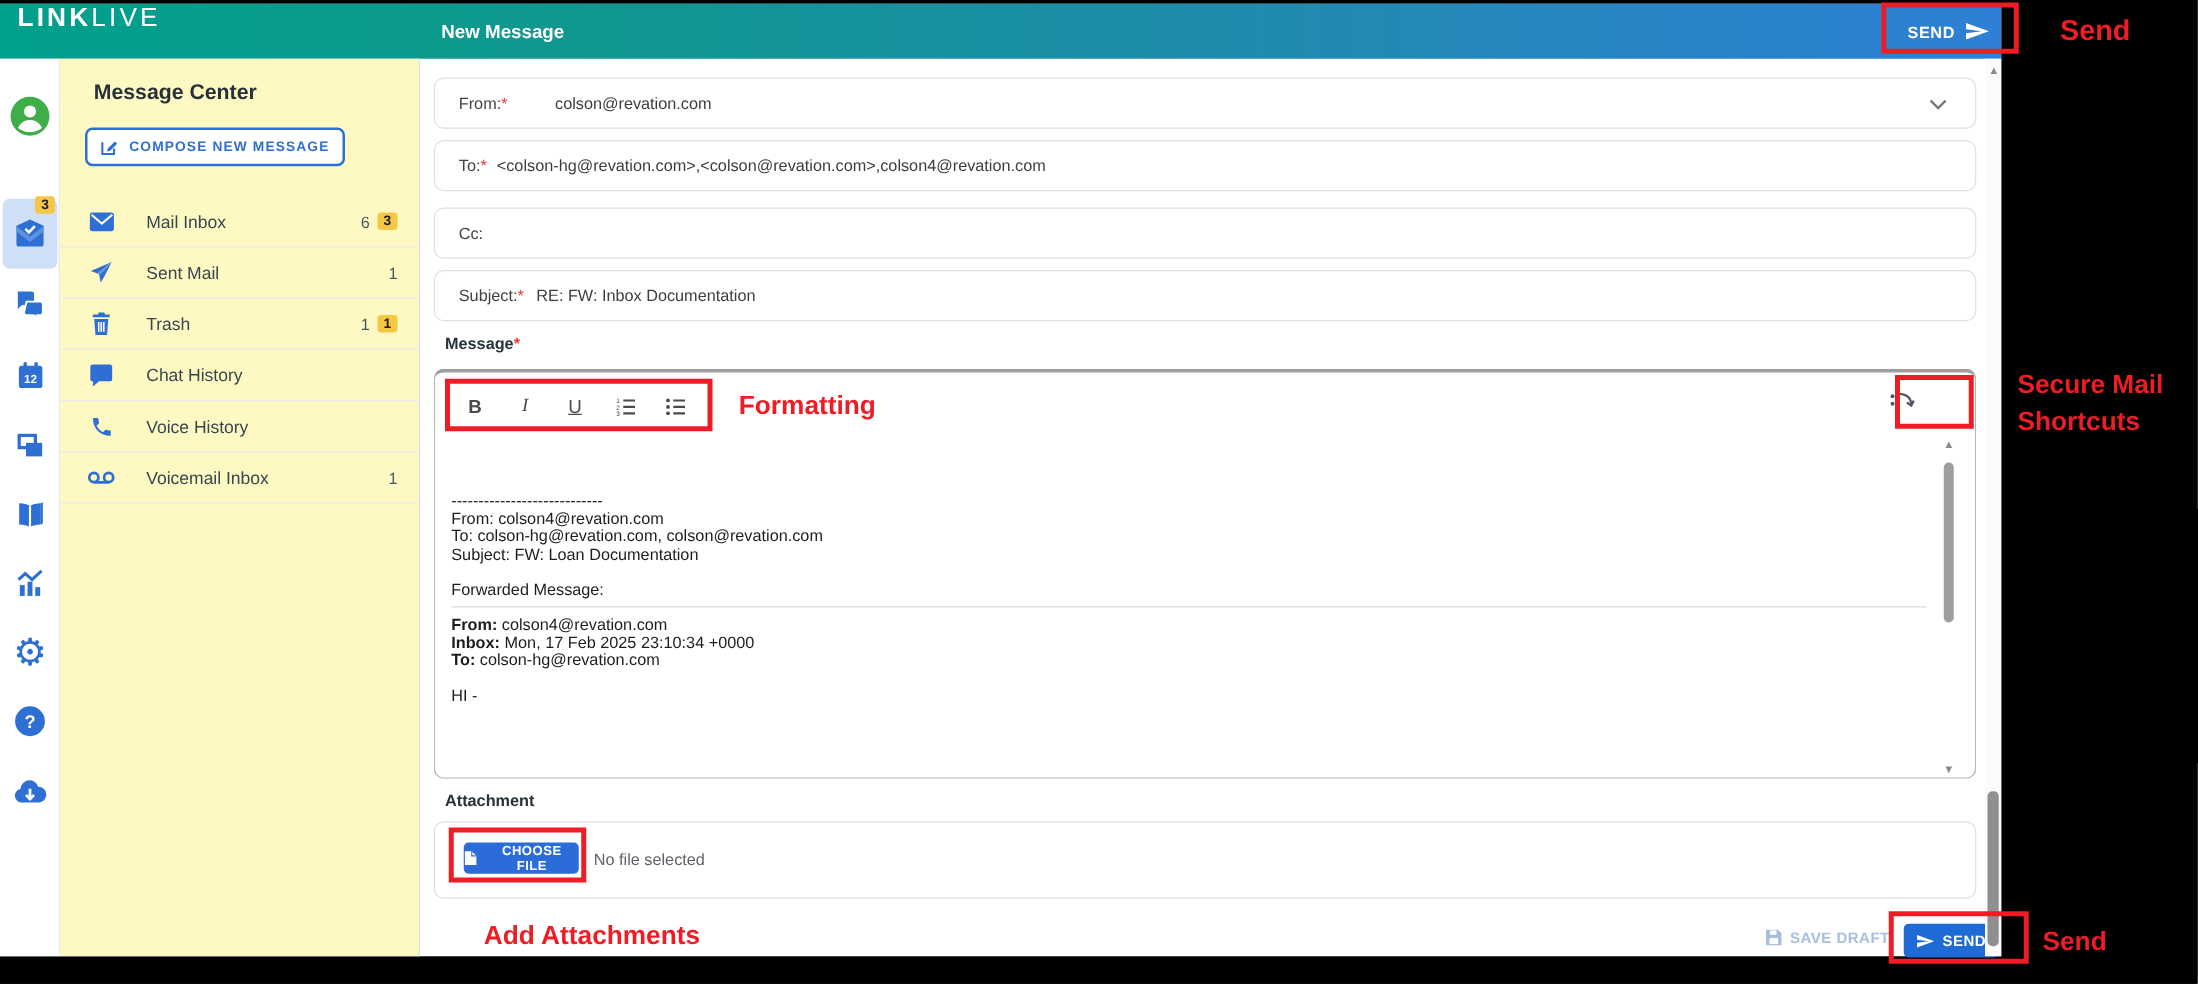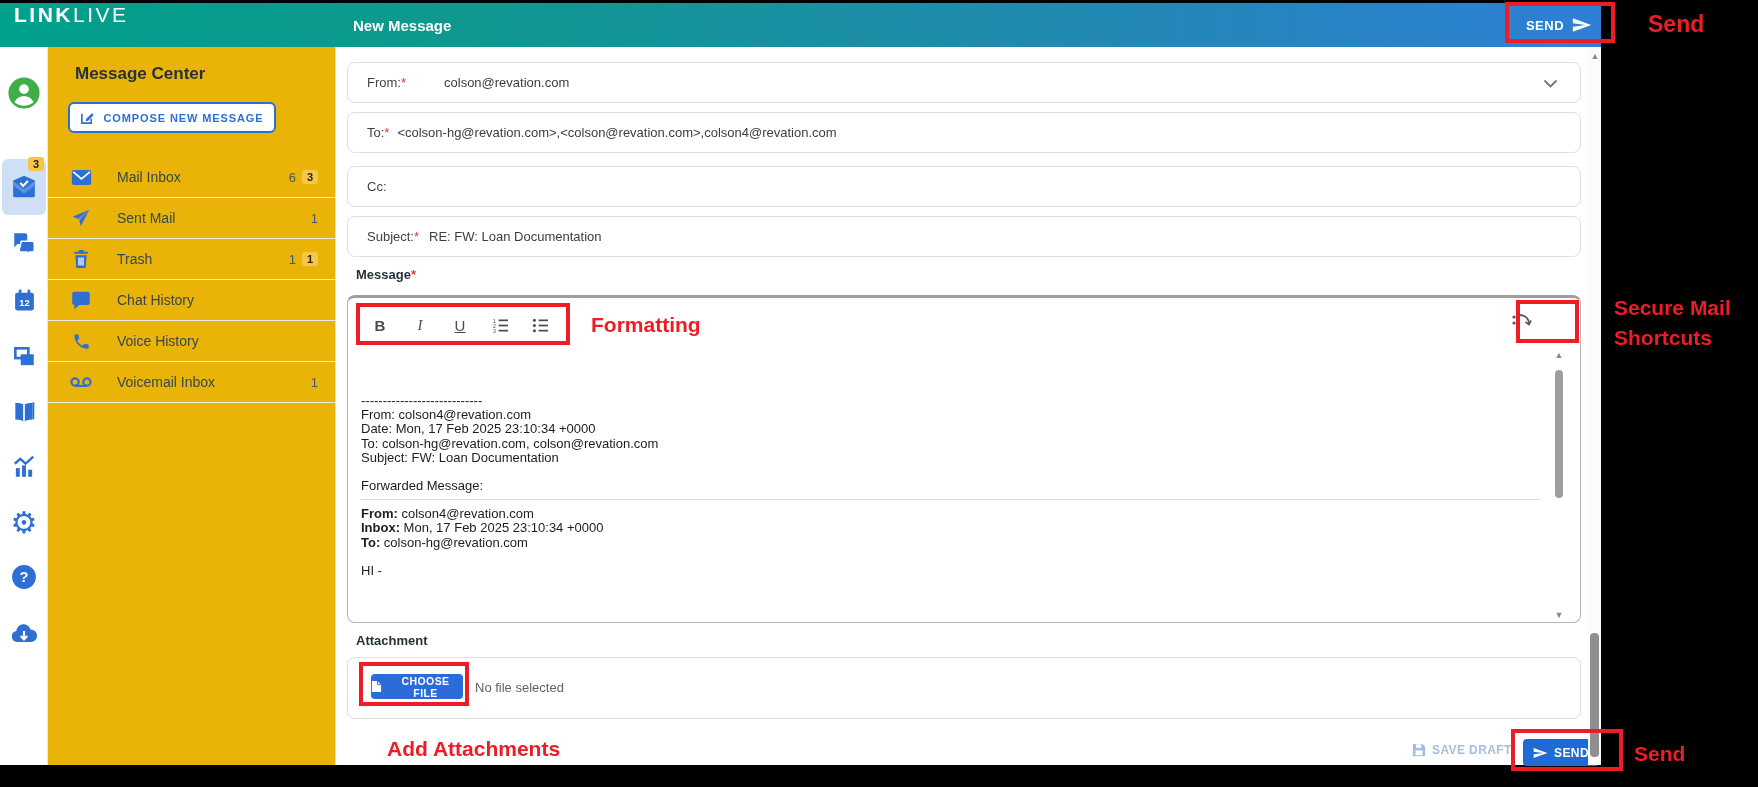--- a/index.html
+++ b/index.html
@@ -24,21 +24,21 @@
   
   .rail { position:absolute; left:0; top:44px; width:48px; height:718px; background:#fff;
           border-right:1px solid #e8e8e8; }
   .rail-item { position:absolute; left:0; width:48px; height:48px; display:flex; align-items:center; justify-content:center; cursor:pointer; }
   .rail-sel { position:absolute; left:2px; top:112px; width:44px; height:56px; background:#cfe0f6; border-radius:6px; }
   .rail-badge { position:absolute; left:28px; top:110px; background:#f6c744; color:#222;
                 font-size:11px; font-weight:700; padding:1px 5px; border-radius:3px; z-index:3; }
   .gear-glyph { font-size:30px; color:#2e6fd3; line-height:1; }
 
   
-  .sidebar { position:absolute; left:48px; top:44px; width:288px; height:718px; background:#eab308;
+  .sidebar { position:absolute; left:48px; top:44px; width:288px; height:718px; background:#fef9c3;
              border-right:1px solid #ddd; }
   .mc-title { position:absolute; left:27px; top:17px; font-size:17px; font-weight:700; color:#263238; }
   .compose-btn { position:absolute; left:20px; top:55px; width:208px; height:31px;
                  border:2px solid #2e6fd3; border-radius:6px; background:#fff;
                  display:flex; align-items:center; justify-content:center; gap:8px;
                  color:#2e6fd3; font-weight:700; font-size:11px; letter-spacing:.9px; cursor:pointer; }
   .folders { position:absolute; left:0; top:110px; width:288px; }
   .folder-row { height:41px; display:flex; align-items:center; padding:0 18px 0 22px;
                 border-bottom:1px solid #eaeaea; cursor:pointer; }
   .folder-ico { width:22px; display:flex; justify-content:center; }
@@ -337,21 +337,21 @@
       <span class="lab"><span>To:</span><span class="req">*</span></span>
       <span class="v-to">&lt;colson-hg@revation.com&gt;,&lt;colson@revation.com&gt;,colson4@revation.com</span>
     </div>
 
     <div class="field f-cc">
       <span class="lab">Cc:</span>
     </div>
 
     <div class="field f-subject">
       <span class="lab"><span>Subject:</span><span class="req">*</span></span>
-      <span class="v-subject">RE: FW: Loan Documentation</span>
+      <span class="v-subject">RE: FW: Inbox Documentation</span>
     </div>
 
     <div class="msg-label"><span>Message</span><span class="req">*</span></div>
 
     <div class="editor">
       <div class="toolbar">
         <div class="tbtn tb-b">B</div>
         <div class="tbtn tb-i">I</div>
         <div class="tbtn tb-u">U</div>
         <div class="tbtn">
@@ -381,21 +381,20 @@
           <circle cx="4" cy="5" r="1.6" fill="#556"></circle>
           <circle cx="4" cy="11" r="1.6" fill="#556"></circle>
           <path d="M9 3 c7 0 10 4 10 9" fill="none" stroke="#556" stroke-width="1.8"></path>
           <polyline points="15.5,10 19,12.5 21,8.5" fill="none" stroke="#556" stroke-width="1.8"></polyline>
         </svg>
       </div>
 
       <div class="msg-body">
         <div>----------------------------</div>
         <div>From: colson4@revation.com</div>
-        <div>Date: Mon, 17 Feb 2025 23:10:34 +0000</div>
         <div>To: colson-hg@revation.com, colson@revation.com</div>
         <div>Subject: FW: Loan Documentation</div>
         <div class="blank"></div>
         <div>Forwarded Message:</div>
         <hr class="msg-hr">
         <div class="fwd"><b>From:</b><span> colson4@revation.com</span></div>
         <div class="fwd"><b>Inbox:</b><span> Mon, 17 Feb 2025 23:10:34 +0000</span></div>
         <div class="fwd"><b>To:</b><span> colson-hg@revation.com</span></div>
         <div class="blank"></div>
         <div>HI -</div>

